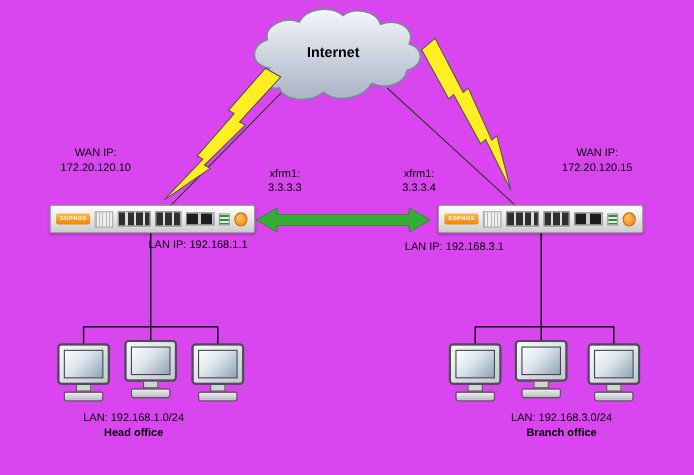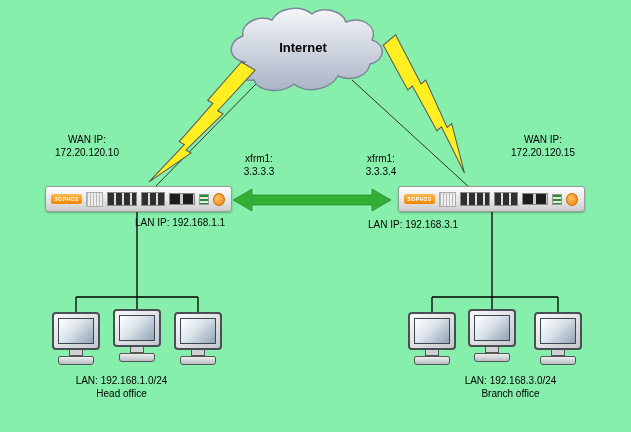--- a/index.html
+++ b/index.html
@@ -1,32 +1,32 @@
 <!DOCTYPE html>
 <html><head>
 <meta charset="utf-8">
 <style>
   html,body { margin:0; padding:0; background:#fff; }
   .stage {
-    position:relative; width:631px; height:432px; background:#86efac;
+    position:relative; width:631px; height:432px; background:#d946ef;
     font-family:"Liberation Sans", sans-serif; color:#000; overflow:hidden;
   }
   svg.layer { position:absolute; left:0; top:0; z-index:1; }
 
   
   .lbl { position:absolute; z-index:3; font-size:10px; line-height:1.3; text-align:center; }
   .wan-left   { left:24px;  top:133px; width:126px; }
   .wan-right  { left:480px; top:133px; width:126px; }
   .xfrm-left  { left:214px; top:152px; width:90px; }
   .xfrm-right { left:336px; top:152px; width:90px; }
   .lanip-left  { left:135px; top:216px; text-align:right; white-space:nowrap; }
   .lanip-right { left:368px; top:218px; text-align:left; white-space:nowrap; }
   .site-left  { left:44px;  top:374px; width:155px; }
   .site-right { left:428px; top:374px; width:165px; }
-  .site-name { font-weight:normal;text-align:right; }
+  .site-name { font-weight:bold;text-align:right; }
 
   
   .appliance {
     position:absolute; z-index:2; width:187px; height:26px; box-sizing:border-box;
     border:1px solid #9a9a9a; border-radius:3px;
     background:linear-gradient(#fdfdfd, #e6e6e6 55%, #cccccc);
     box-shadow:0 1px 2px rgba(0,0,0,.25);
     display:flex; align-items:center; gap:4px;
   }
   .appliance.left  { left:45px;  top:186px; }

